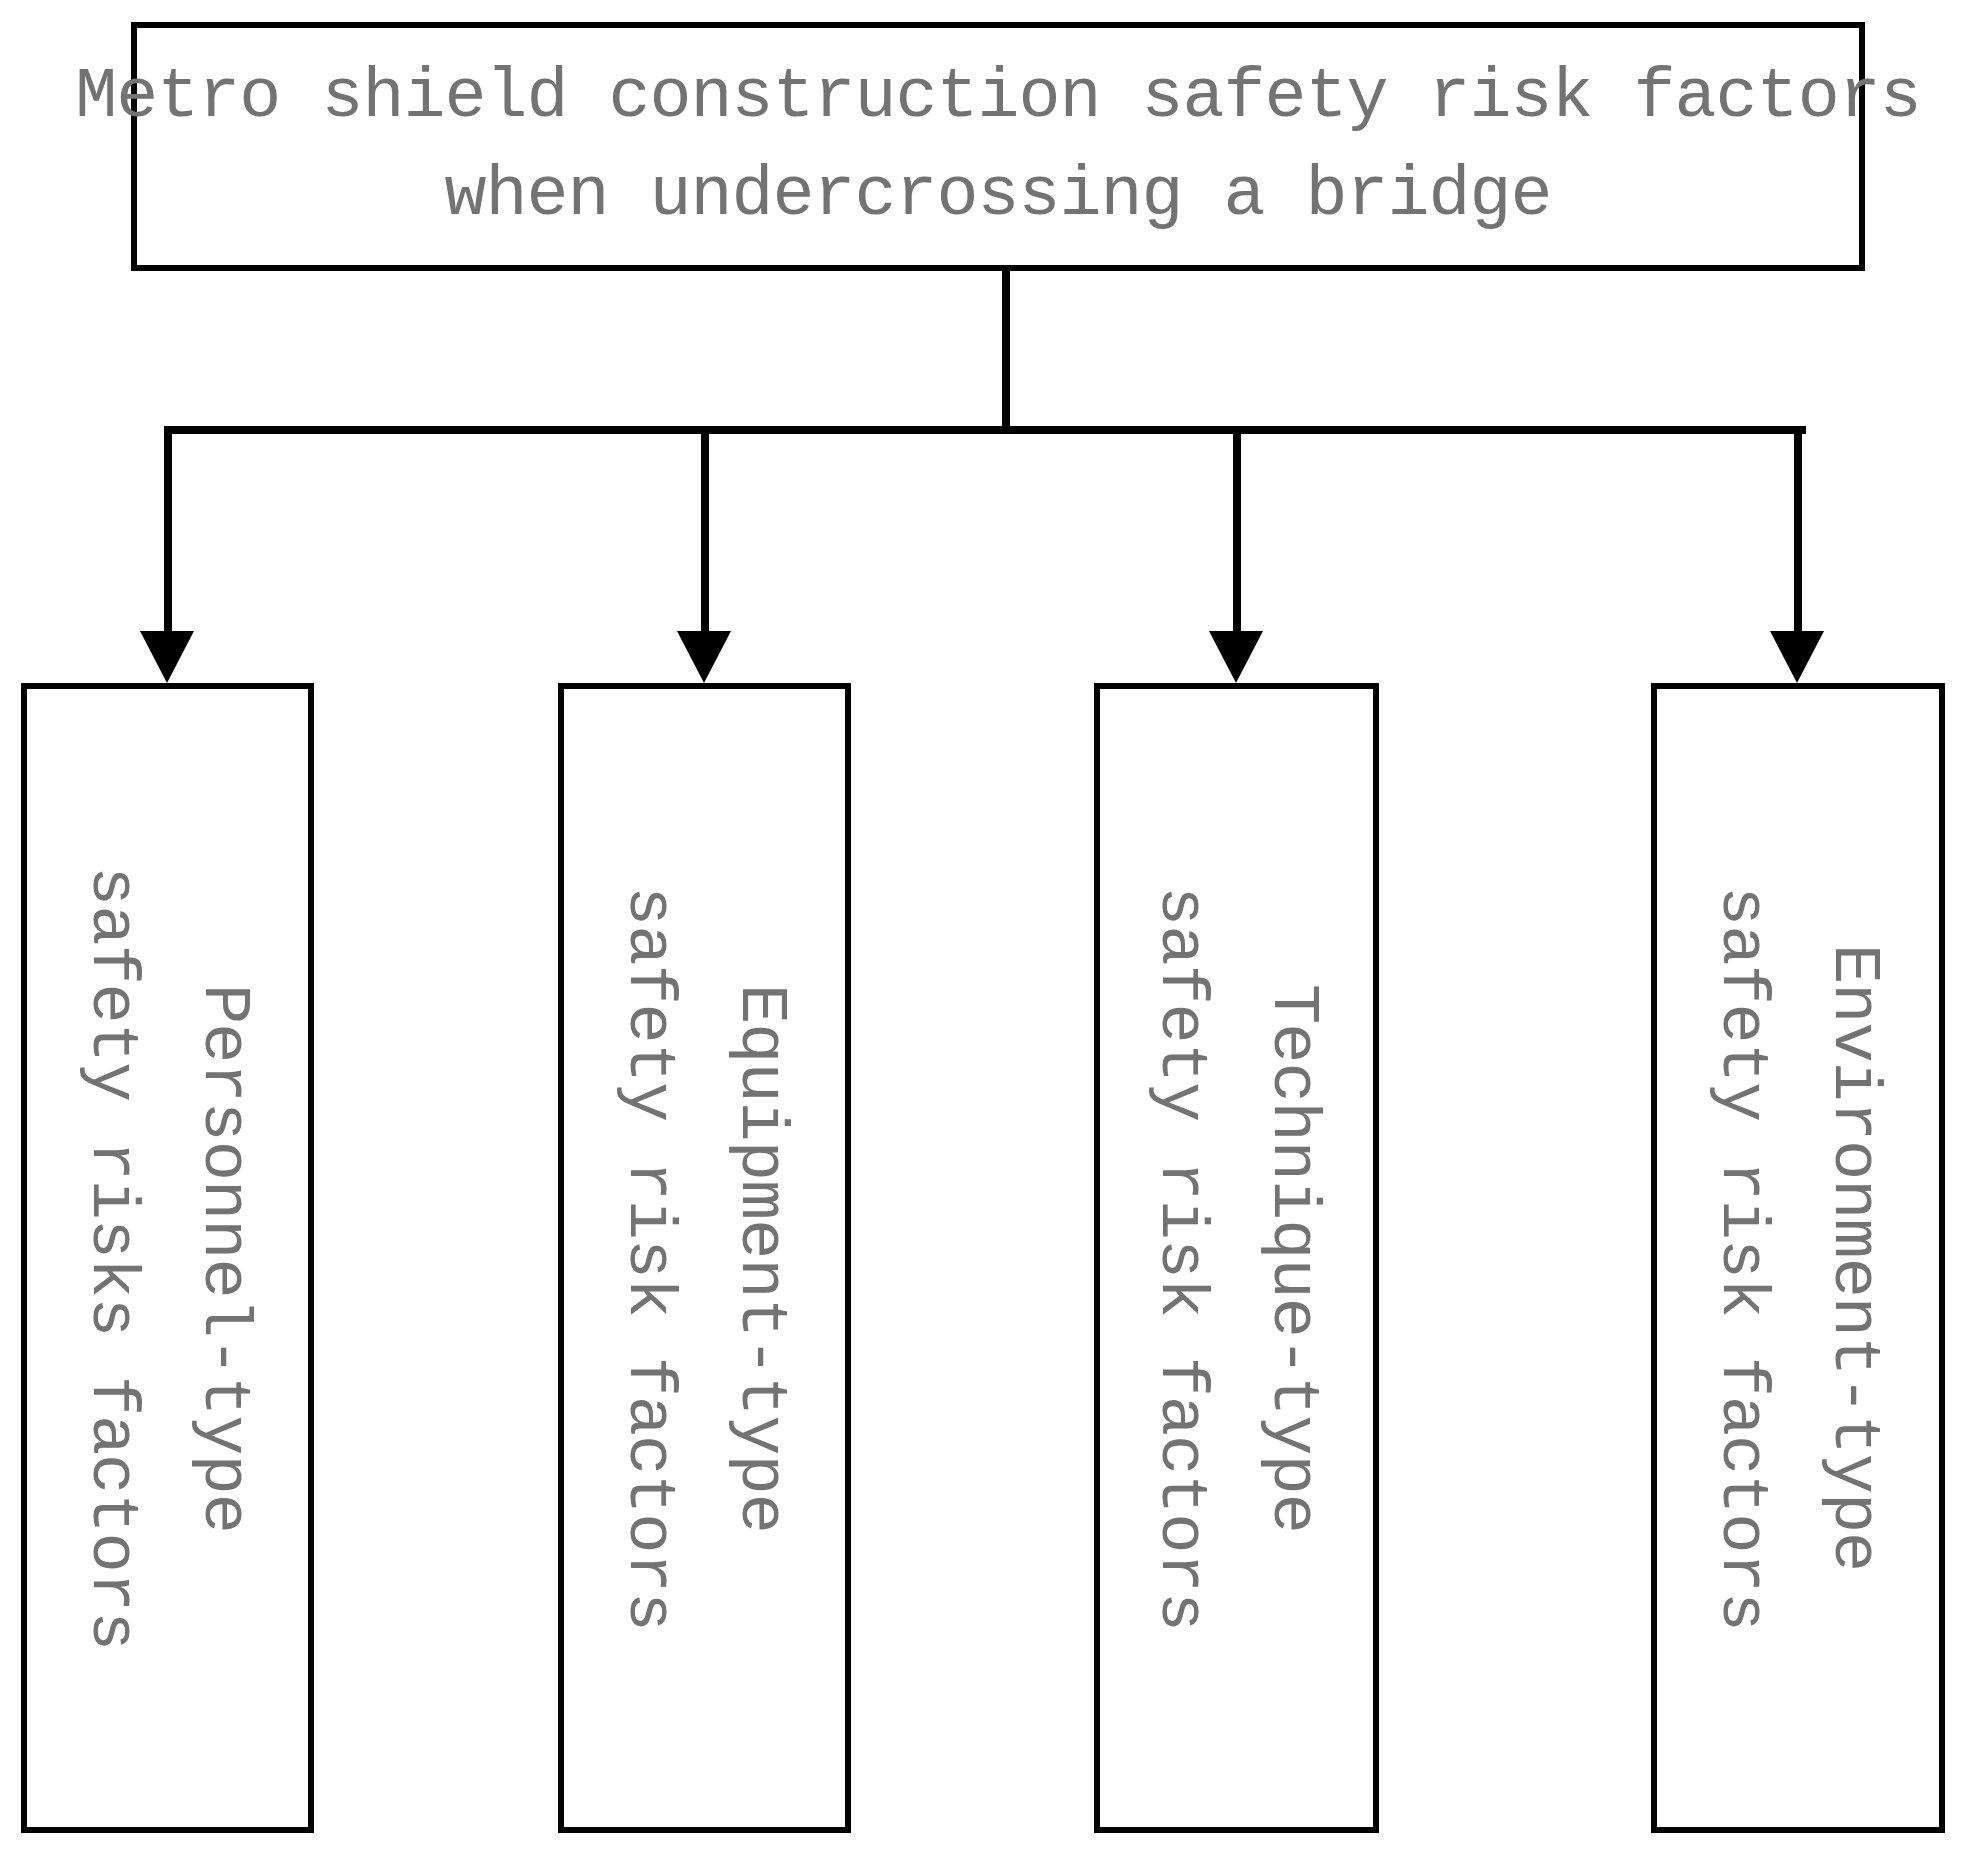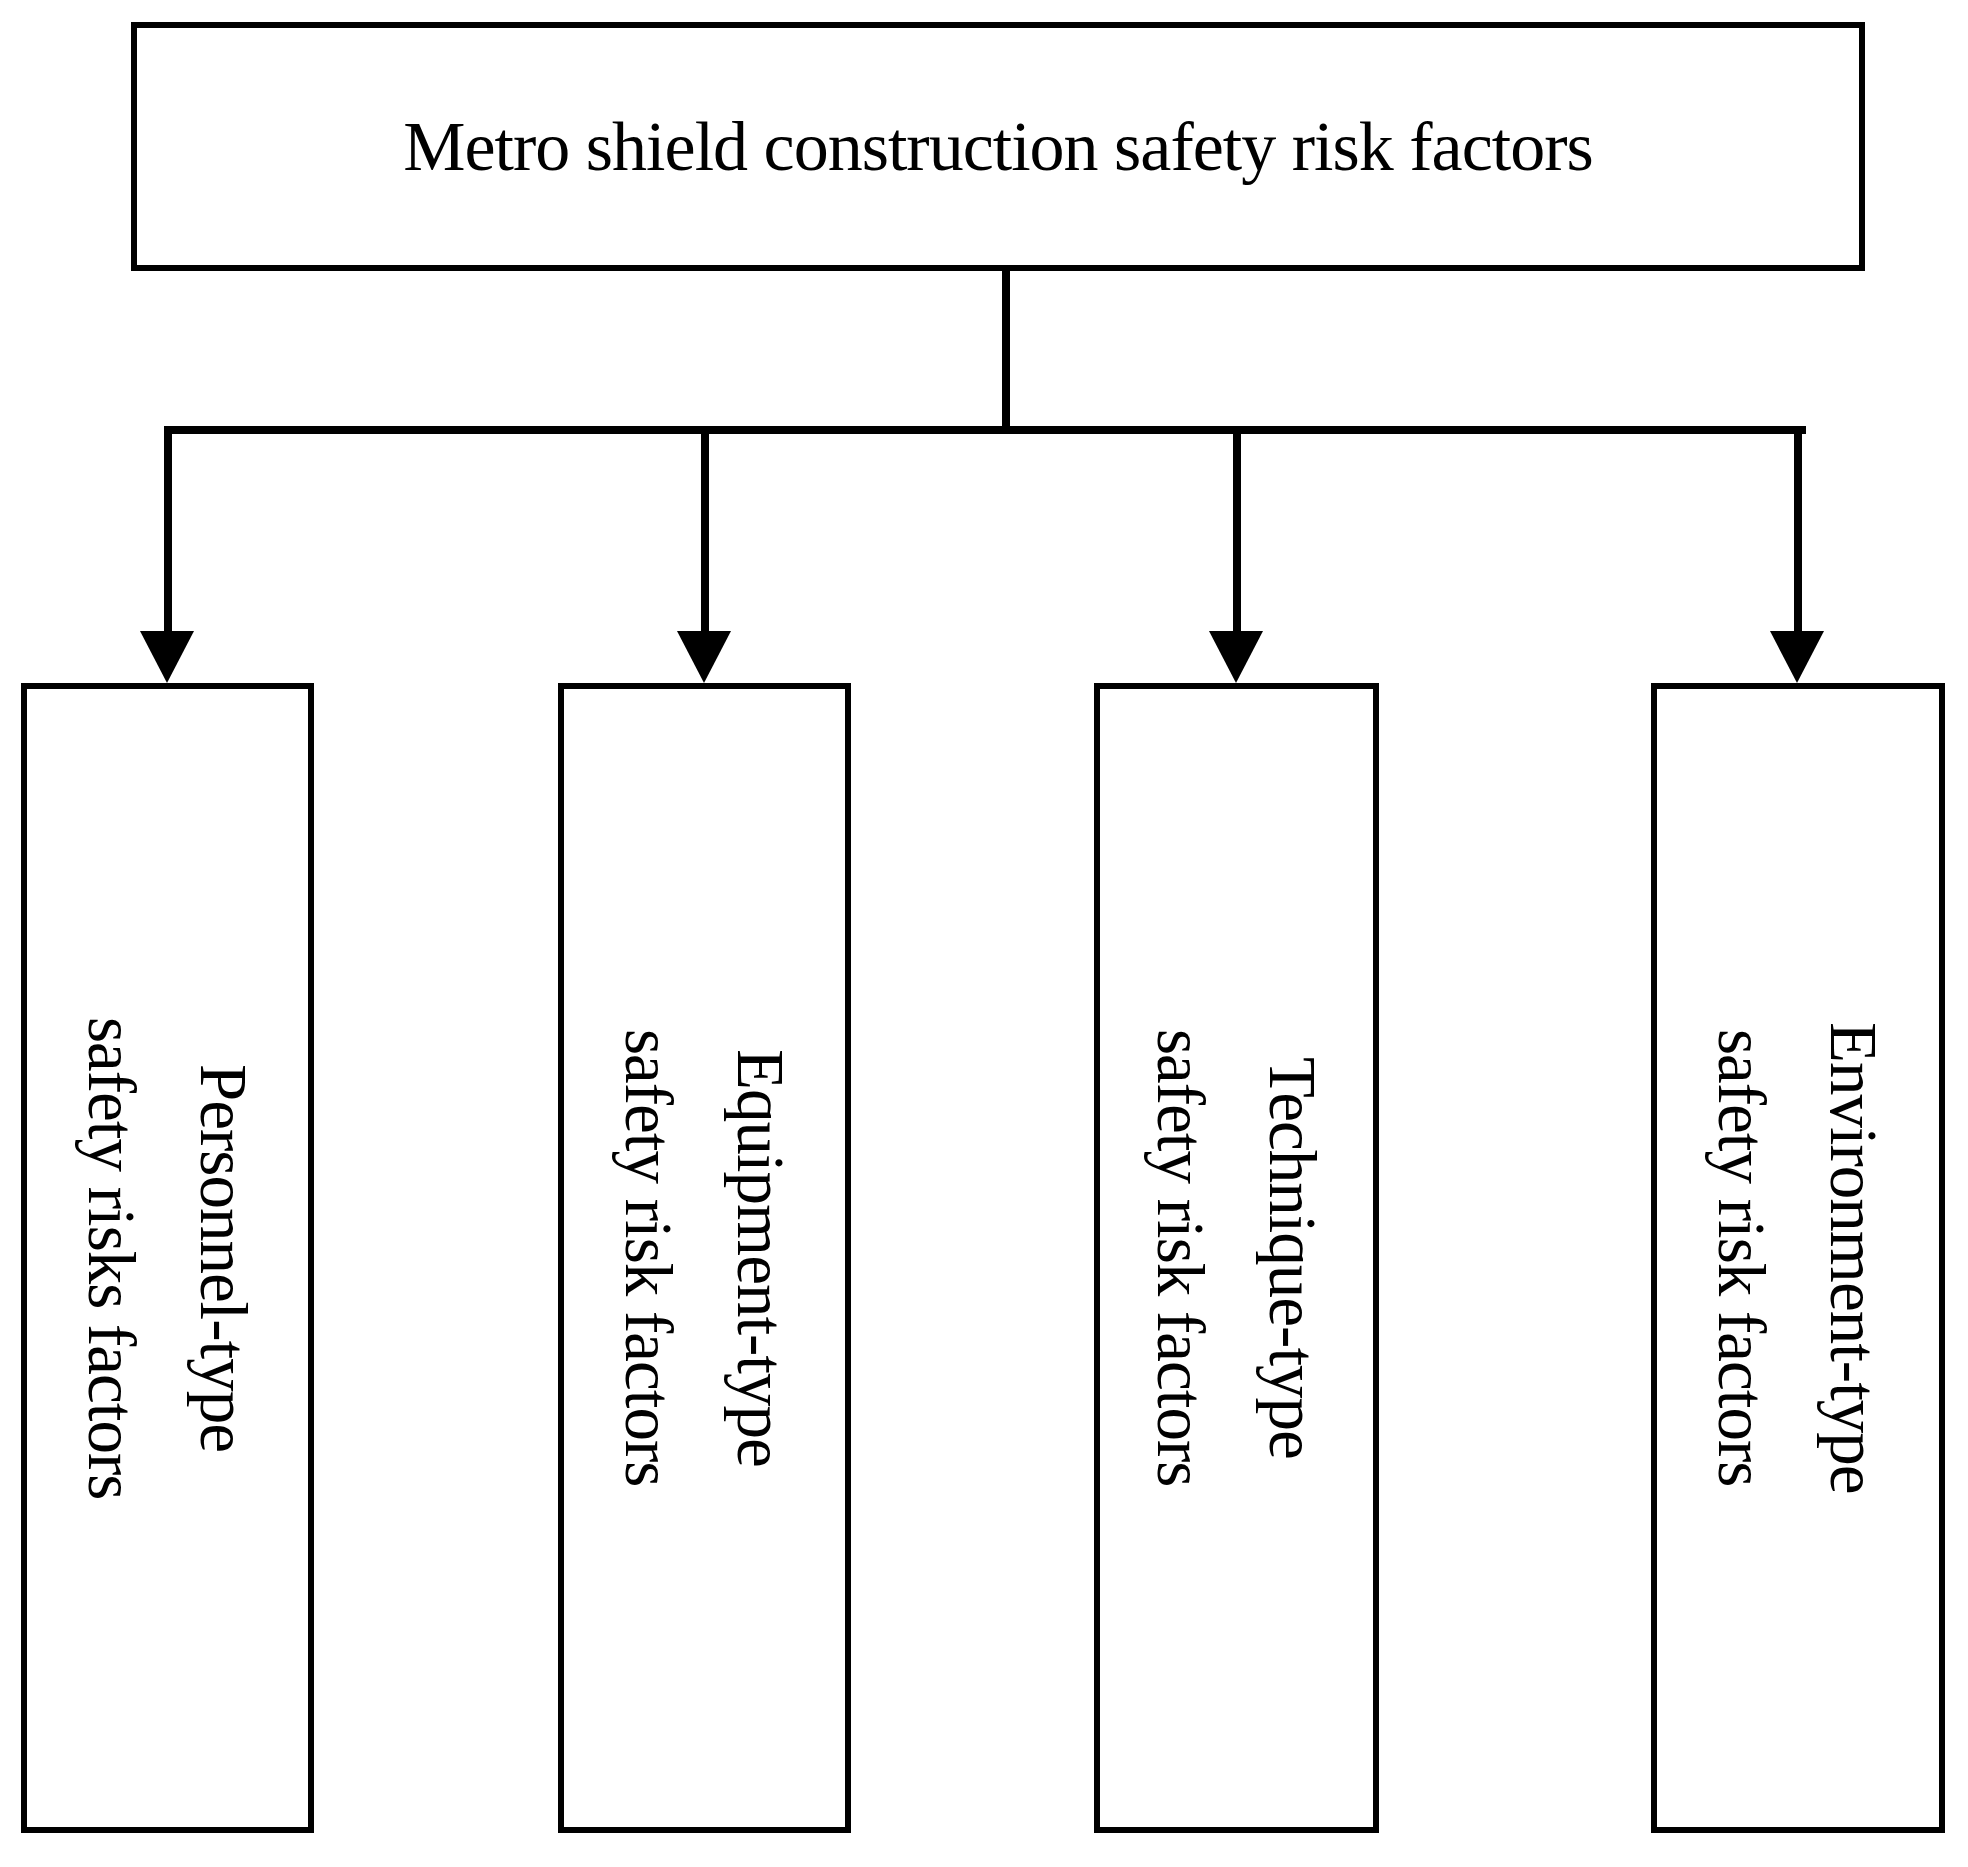--- a/index.html
+++ b/index.html
@@ -5,22 +5,22 @@
   html, body {
     margin: 0;
     padding: 0;
     background: #ffffff;
   }
   #stage {
     position: relative;
     width: 1969px;
     height: 1868px;
     background: #ffffff;
-    font-family: Liberation Serif, serif;
-    color: #000000;
+    font-family: Liberation Mono, monospace;
+    color: #737373;
   }
   
   .root-box {
     position: absolute;
     left: 131px;
     top: 22px;
     width: 1734px;
     height: 249px;
     border: 6.7px solid #000;
     box-sizing: border-box;
@@ -85,20 +85,21 @@
     white-space: nowrap;
   }
 </style>
 </head>
 <body>
 
 <div id="stage">
 
   <div class="root-box">
     <div class="t-line">Metro shield construction safety risk factors</div>
+    <div class="t-line">when undercrossing a bridge</div>
   </div>
 
   <div class="conn stub-v"></div>
   <div class="conn trunk-h"></div>
 
   <div class="conn drop-v drop-1"></div>
   <div class="conn drop-v drop-2"></div>
   <div class="conn drop-v drop-3"></div>
   <div class="conn drop-v drop-4"></div>
 

